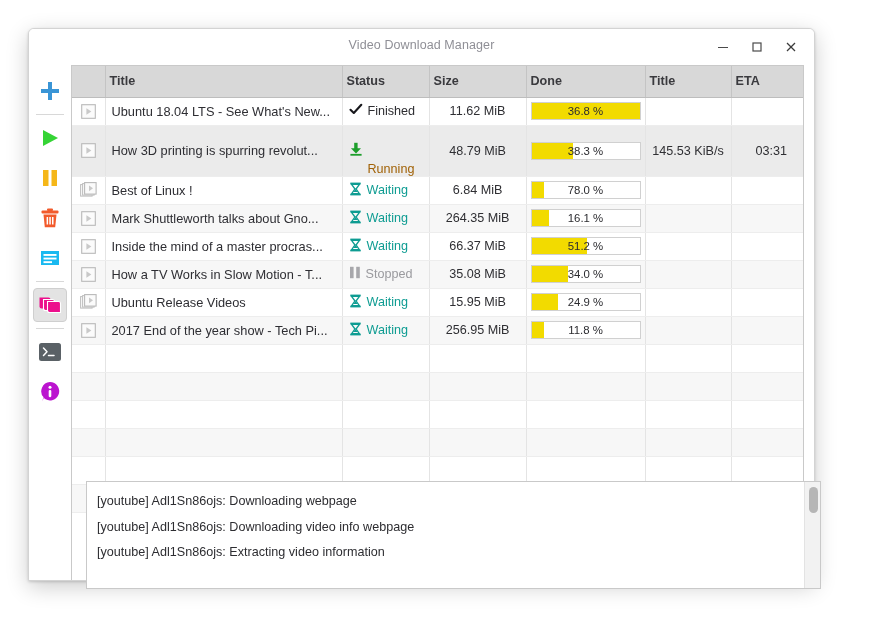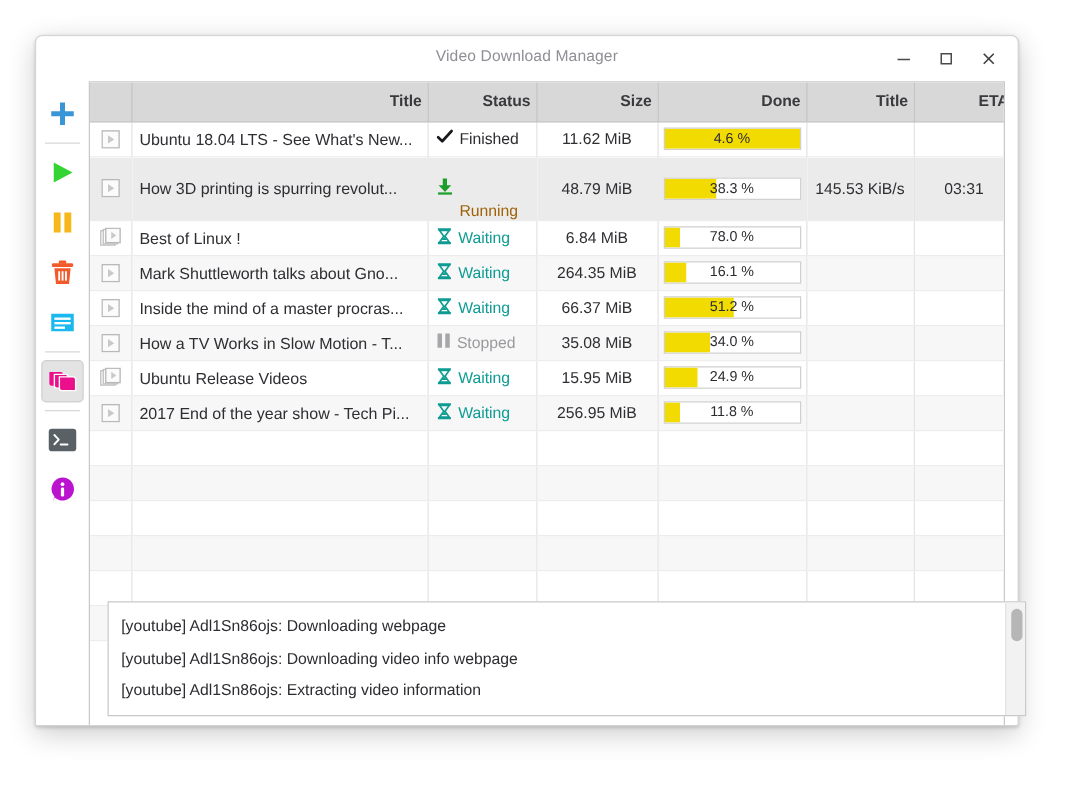--- a/index.html
+++ b/index.html
@@ -110,21 +110,21 @@
   }
   table.dl thead th {
     background: #d8d8d8;
     font-weight: bold;
     font-size: 12.6px;
     color: #3a3a3e;
     height: 31px;
     padding: 0 4px;
     border-right: 1px solid #c4c4c4;
     border-bottom: 1px solid #bdbdbd;
-    text-align: right;
+    text-align: left;
   }
   table.dl thead th:last-child { border-right: none; }
 
   table.dl tbody td {
     height: 28px;
     padding: 0 6px;
     border-right: 1px solid #e4e4e4;
     border-bottom: 1px solid #ededed;
     overflow: hidden;
     white-space: nowrap;
@@ -174,21 +174,21 @@
     color: #2c2c30;
   }
 
   
   .fi { display:block; }
 
   
   .logwrap {
     position: absolute;
     left: 86px; top: 481px;
-    width: 735px; height: 92px;
+    width: 735px; height: 108px;
     border: 1px solid #c9c9c9;
     background: #ffffff;
     overflow: hidden;
   }
   .log {
     position: absolute;
     left: 0; top: 0; right: 16px; bottom: 0;
     padding: 7px 0 0 10px;
   }
   .logline {
@@ -355,21 +355,21 @@
                     <span><svg width="14" height="13" viewBox="0 0 14 13">
                         <path d="M1.5 6.8 L4.8 10 L12.3 1.8" fill="none" stroke="#18181c" stroke-width="2.1" stroke-linecap="round" stroke-linejoin="round"></path>
                       </svg></span>
                     <span class="st-finished">Finished</span>
                   </span>
                 </td>
                 <td class="c-size">11.62 MiB</td>
                 <td class="c-done">
                   <div class="pbar">
                     <div class="fill" style="width:100%;background:#F2DB00"></div>
-                    <div class="ptext">4.6 %</div>
+                    <div class="ptext">36.8 %</div>
                   </div>
                 </td>
                 <td class="c-speed"></td>
                 <td class="c-eta"></td>
               </tr>
               <tr class="sel">
                 <td class="c-icon">
                   <div style="display:flex;align-items:center;justify-content:center;height:27px;">
                     <svg class="fi" width="15" height="15" viewBox="0 0 15 15">
                       <rect x="0.7" y="0.7" width="13.6" height="13.6" fill="#fbfbfb" stroke="#b9b9b9" stroke-width="1.1"></rect>

